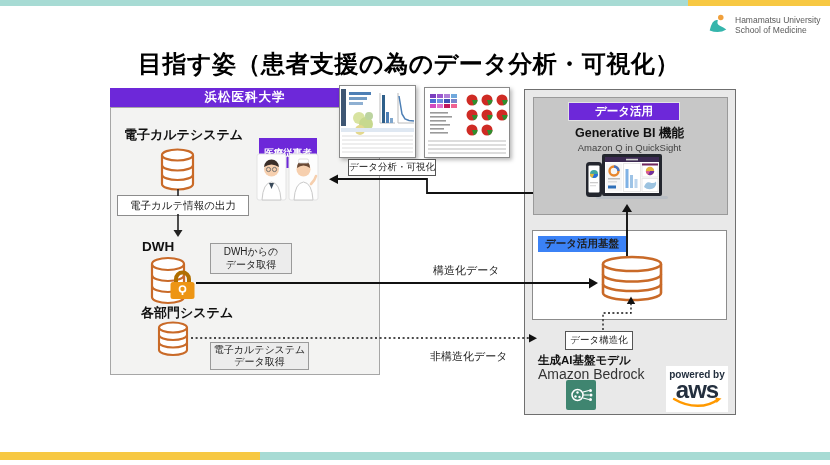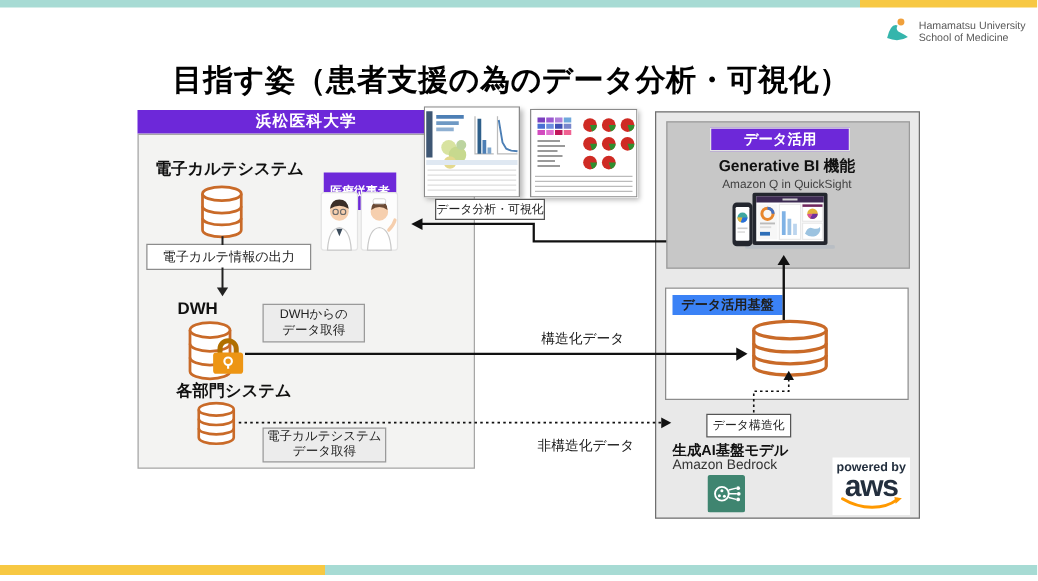--- a/index.html
+++ b/index.html
@@ -269,21 +269,21 @@
     <path d="M4,19.5 A29,7 0 0 0 62,19.5" fill="none" stroke="#c96a28" stroke-width="2.6"></path>
     <path d="M4,29 A29,7 0 0 0 62,29" fill="none" stroke="#c96a28" stroke-width="2.6"></path>
     <ellipse cx="33" cy="9" rx="29" ry="7" fill="#fff" stroke="#c96a28" stroke-width="2.6"></ellipse>
   </svg>
 
   <div class="abs wbox" style="left:533px;top:331px;width:66px;height:17px;font-size:9.5px;border-color:#555;margin-left:32px;">
     <span>データ構造化</span>
   </div>
 
   <div class="abs bold-label" style="left:538px;top:353px;font-size:11.5px;">生成AI基盤モデル</div>
-  <div class="abs" style="left:538px;top:366px;font-size:11px;color:#333;">Amazon Bedrock</div>
+  <div class="abs" style="left:538px;top:366px;font-size:14px;color:#333;">Amazon Bedrock</div>
 
   <svg class="abs" style="left:566px;top:380px;" width="30" height="30" viewBox="0 0 30 30">
     <rect width="30" height="30" rx="2" fill="#3f8570"></rect>
     <circle cx="11.5" cy="15" r="5.5" fill="none" stroke="#fff" stroke-width="1.5"></circle>
     <path d="M17,12 L23,10.5 M17,15 H23.5 M17,18 L23,19.5" stroke="#fff" stroke-width="1.2" fill="none"></path>
     <circle cx="24.5" cy="10.5" r="1.5" fill="#fff"></circle>
     <circle cx="25" cy="15" r="1.5" fill="#fff"></circle>
     <circle cx="24.5" cy="19.5" r="1.5" fill="#fff"></circle>
     <circle cx="11.5" cy="12.5" r="1.2" fill="#fff"></circle>
     <circle cx="9.5" cy="16.5" r="1.2" fill="#fff"></circle>

